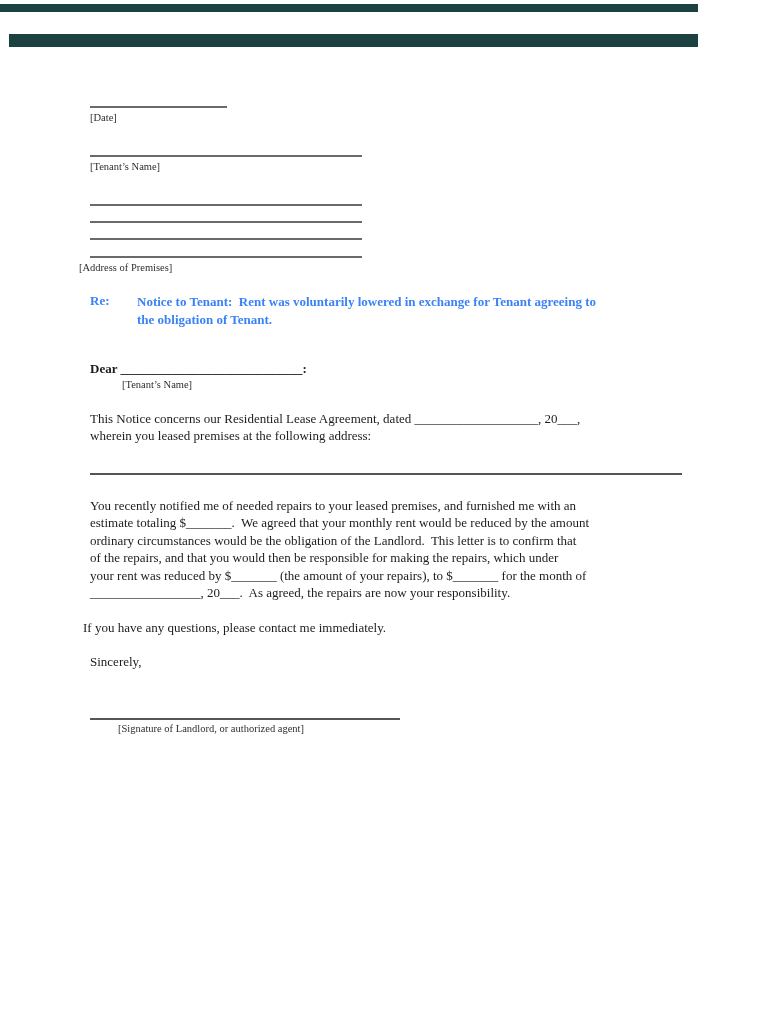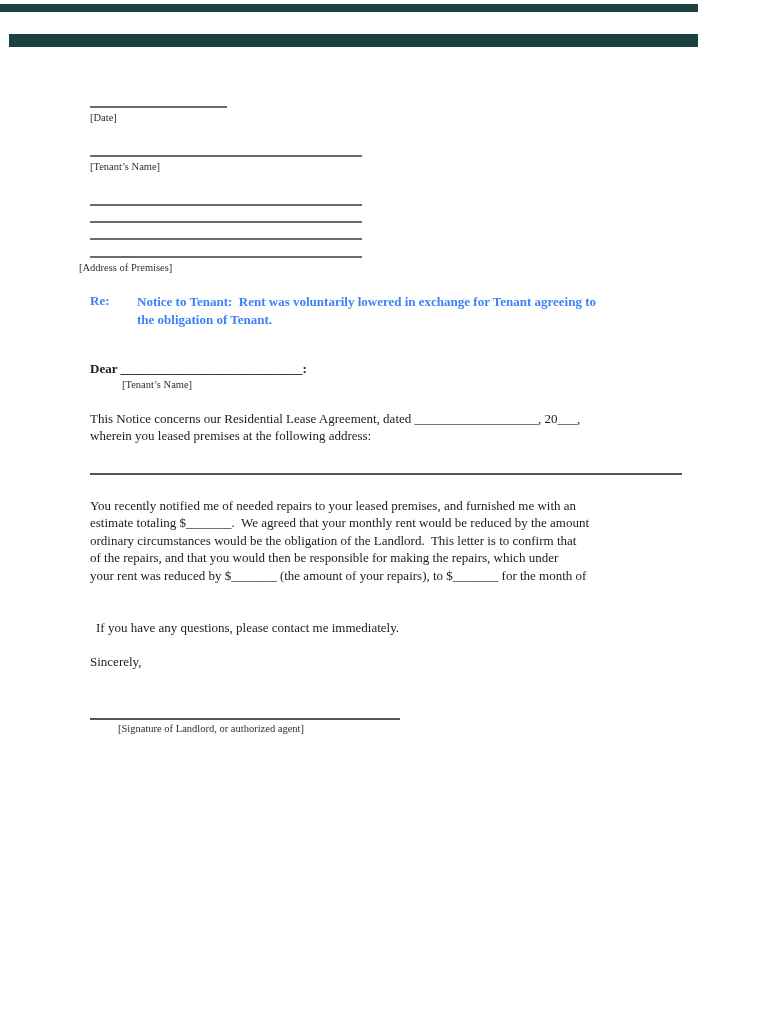--- a/index.html
+++ b/index.html
@@ -55,21 +55,21 @@
   .re-prefix { width: 47px; flex: 0 0 47px; }
   .re-lines div { line-height: 18.4px; white-space: pre; }
 
   .salutation { left: 90px; top: 361px; font-weight: bold; }
 
   .para { position: absolute; left: 90px; font-size: 13px; }
   .para div { line-height: 17.4px; white-space: pre; }
   .para-intro { top: 410px; }
   .para-body  { top: 497px; }
 
-  .closing  { left: 96px; top: 620px; font-family: Liberation Serif, serif; }
+  .closing  { left: 83px; top: 620px; font-family: Liberation Serif, serif; }
   .signoff  { left: 90px; top: 654px; }
 </style>
 </head>
 <body>
 
 <div class="page">
 
   <div class="bar bar-top" style="background: rgb(27, 66, 64);"></div>
   <div class="bar bar-second" style="background: rgb(27, 66, 64);"></div>
 
@@ -102,20 +102,21 @@
   </div>
 
   <div class="rule rule-blank"></div>
 
   <div class="para para-body">
     <div>You recently notified me of needed repairs to your leased premises, and furnished me with an</div>
     <div>estimate totaling $_______.  We agreed that your monthly rent would be reduced by the amount</div>
     <div>ordinary circumstances would be the obligation of the Landlord.  This letter is to confirm that</div>
     <div>of the repairs, and that you would then be responsible for making the repairs, which under</div>
     <div>your rent was reduced by $_______ (the amount of your repairs), to $_______ for the month of</div>
+    <div>_________________, 20___.  As agreed, the repairs are now your responsibility.</div>
   </div>
 
   <div class="text closing">If you have any questions, please contact me immediately.</div>
   <div class="text signoff">Sincerely,</div>
 
   <div class="rule rule-signature"></div>
   <div class="small-label lbl-signature">[Signature of Landlord, or authorized agent]</div>
 
 </div>
 

